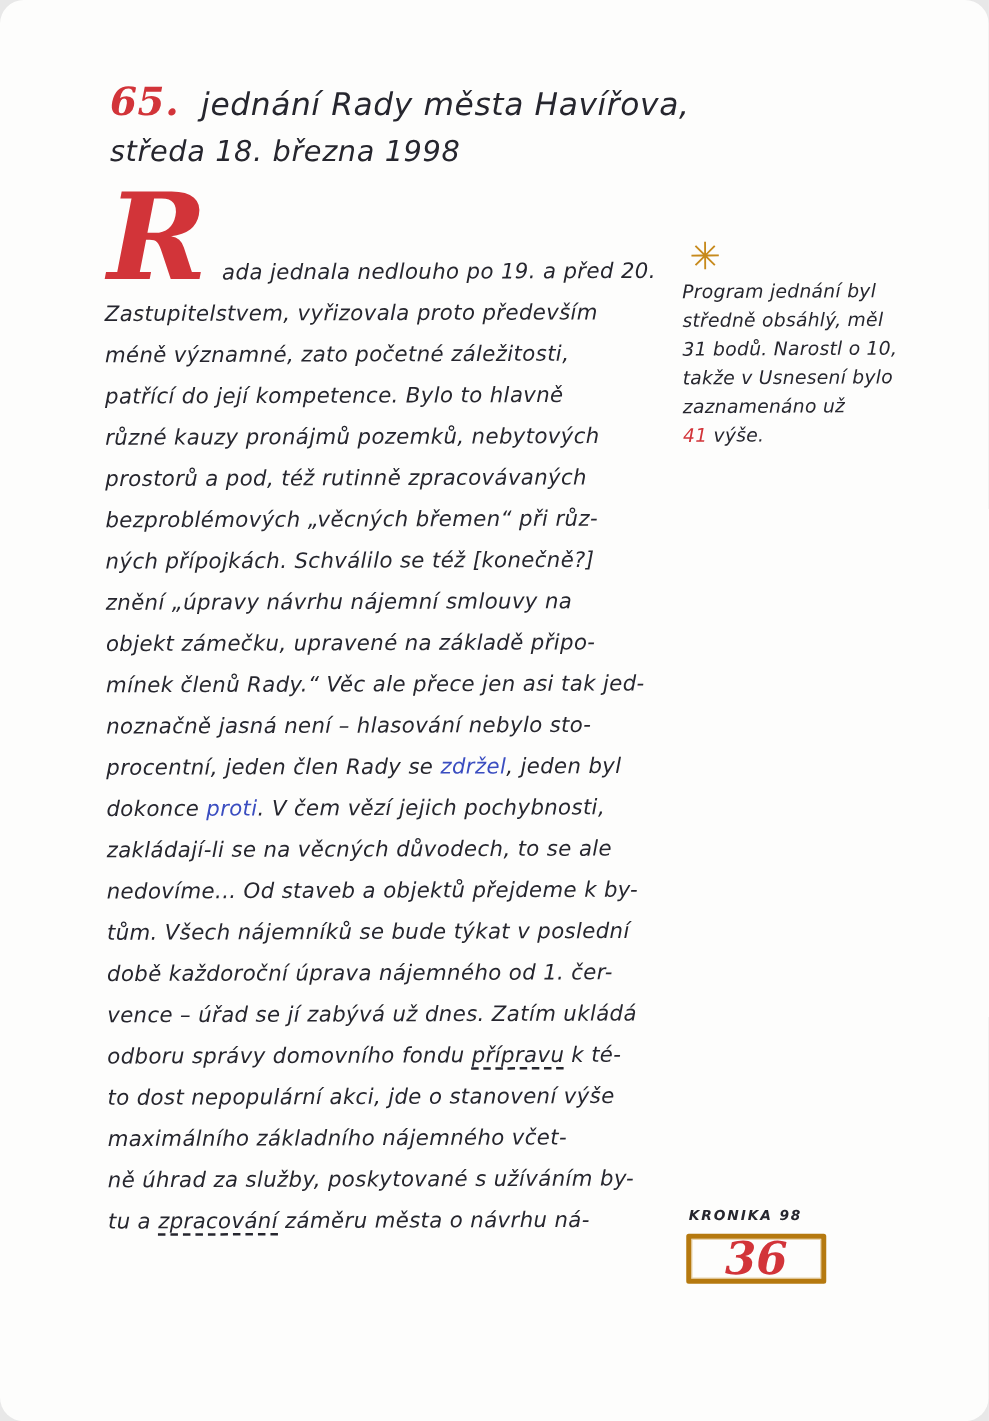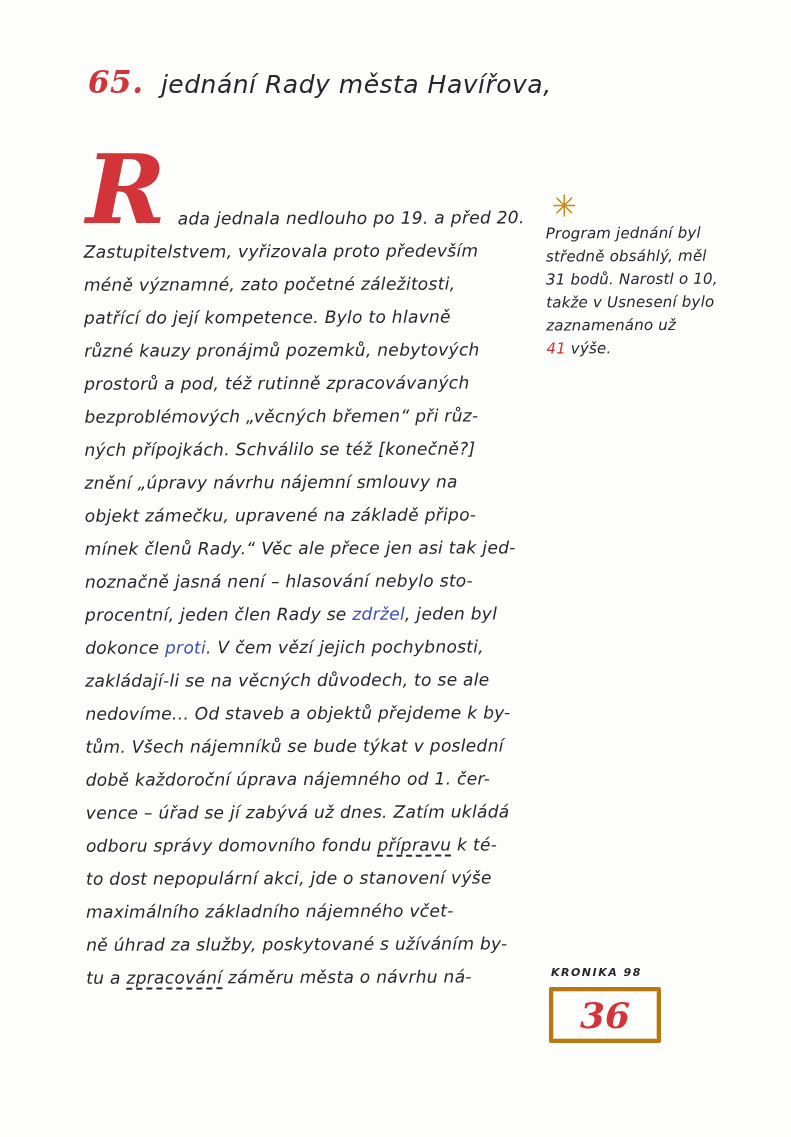--- a/index.html
+++ b/index.html
@@ -14,20 +14,21 @@
   html,body{background:#e8e8e8;}
   .page{
     position:relative;
     width:791px;height:1137px;
     background:var(--paper);
     color:var(--ink);
     font-family:"DejaVu Sans",sans-serif;
     font-style:italic;
     overflow:hidden;
     margin:0 auto;
+    border-radius:19px;
   }
   
   .entry-header{position:absolute;left:88px;top:64px;}
   .title-line1{font-size:25px;letter-spacing:.5px;white-space:nowrap;}
   .entry-number{
     color:var(--accent-red);
     font-size:31px;font-weight:bold;
     margin-right:9px;
     font-family:"DejaVu Serif",serif;
   }
@@ -77,21 +78,21 @@
   .note-lines{font-size:15px;}
   .note-lines .hw-line{height:23px;line-height:23px;letter-spacing:.2px;}
   
   .chronicle-label{
     position:absolute;left:551px;top:966px;
     font-size:11px;font-weight:bold;
     letter-spacing:1.5px;
   }
   .page-box{
     position:absolute;left:549px;top:987px;
-    width:112px;height:56px;
+    width:112px;height:40px;
     border:4px solid var(--box-gold);
     border-radius:2px;
     display:flex;align-items:center;justify-content:center;
     box-shadow:inset 0 0 0 1px rgba(199,138,28,.35);
   }
   .page-num{
     color:var(--accent-red);
     font-family:"DejaVu Serif",serif;
     font-size:36px;font-weight:bold;font-style:italic;
     line-height:1;
@@ -100,20 +101,21 @@
 </head>
 <body>
 
 <div class="page">
 
   <header class="entry-header">
     <div class="title-line1">
       <span class="entry-number">65.</span>
       <span>jednání Rady města Havířova,</span>
     </div>
+    <div class="title-line2">středa 18. března 1998</div>
   </header>
 
   <span class="drop-cap">R</span>
 
   <main class="body-text">
       <div class="hw-line first"><span>ada jednala nedlouho po 19. a před 20.</span></div>
       <div class="hw-line"><span>Zastupitelstvem, vyřizovala proto především</span></div>
       <div class="hw-line"><span>méně významné, zato početné záležitosti,</span></div>
       <div class="hw-line"><span>patřící do její kompetence. Bylo to hlavně</span></div>
       <div class="hw-line"><span>různé kauzy pronájmů pozemků, nebytových</span></div>

